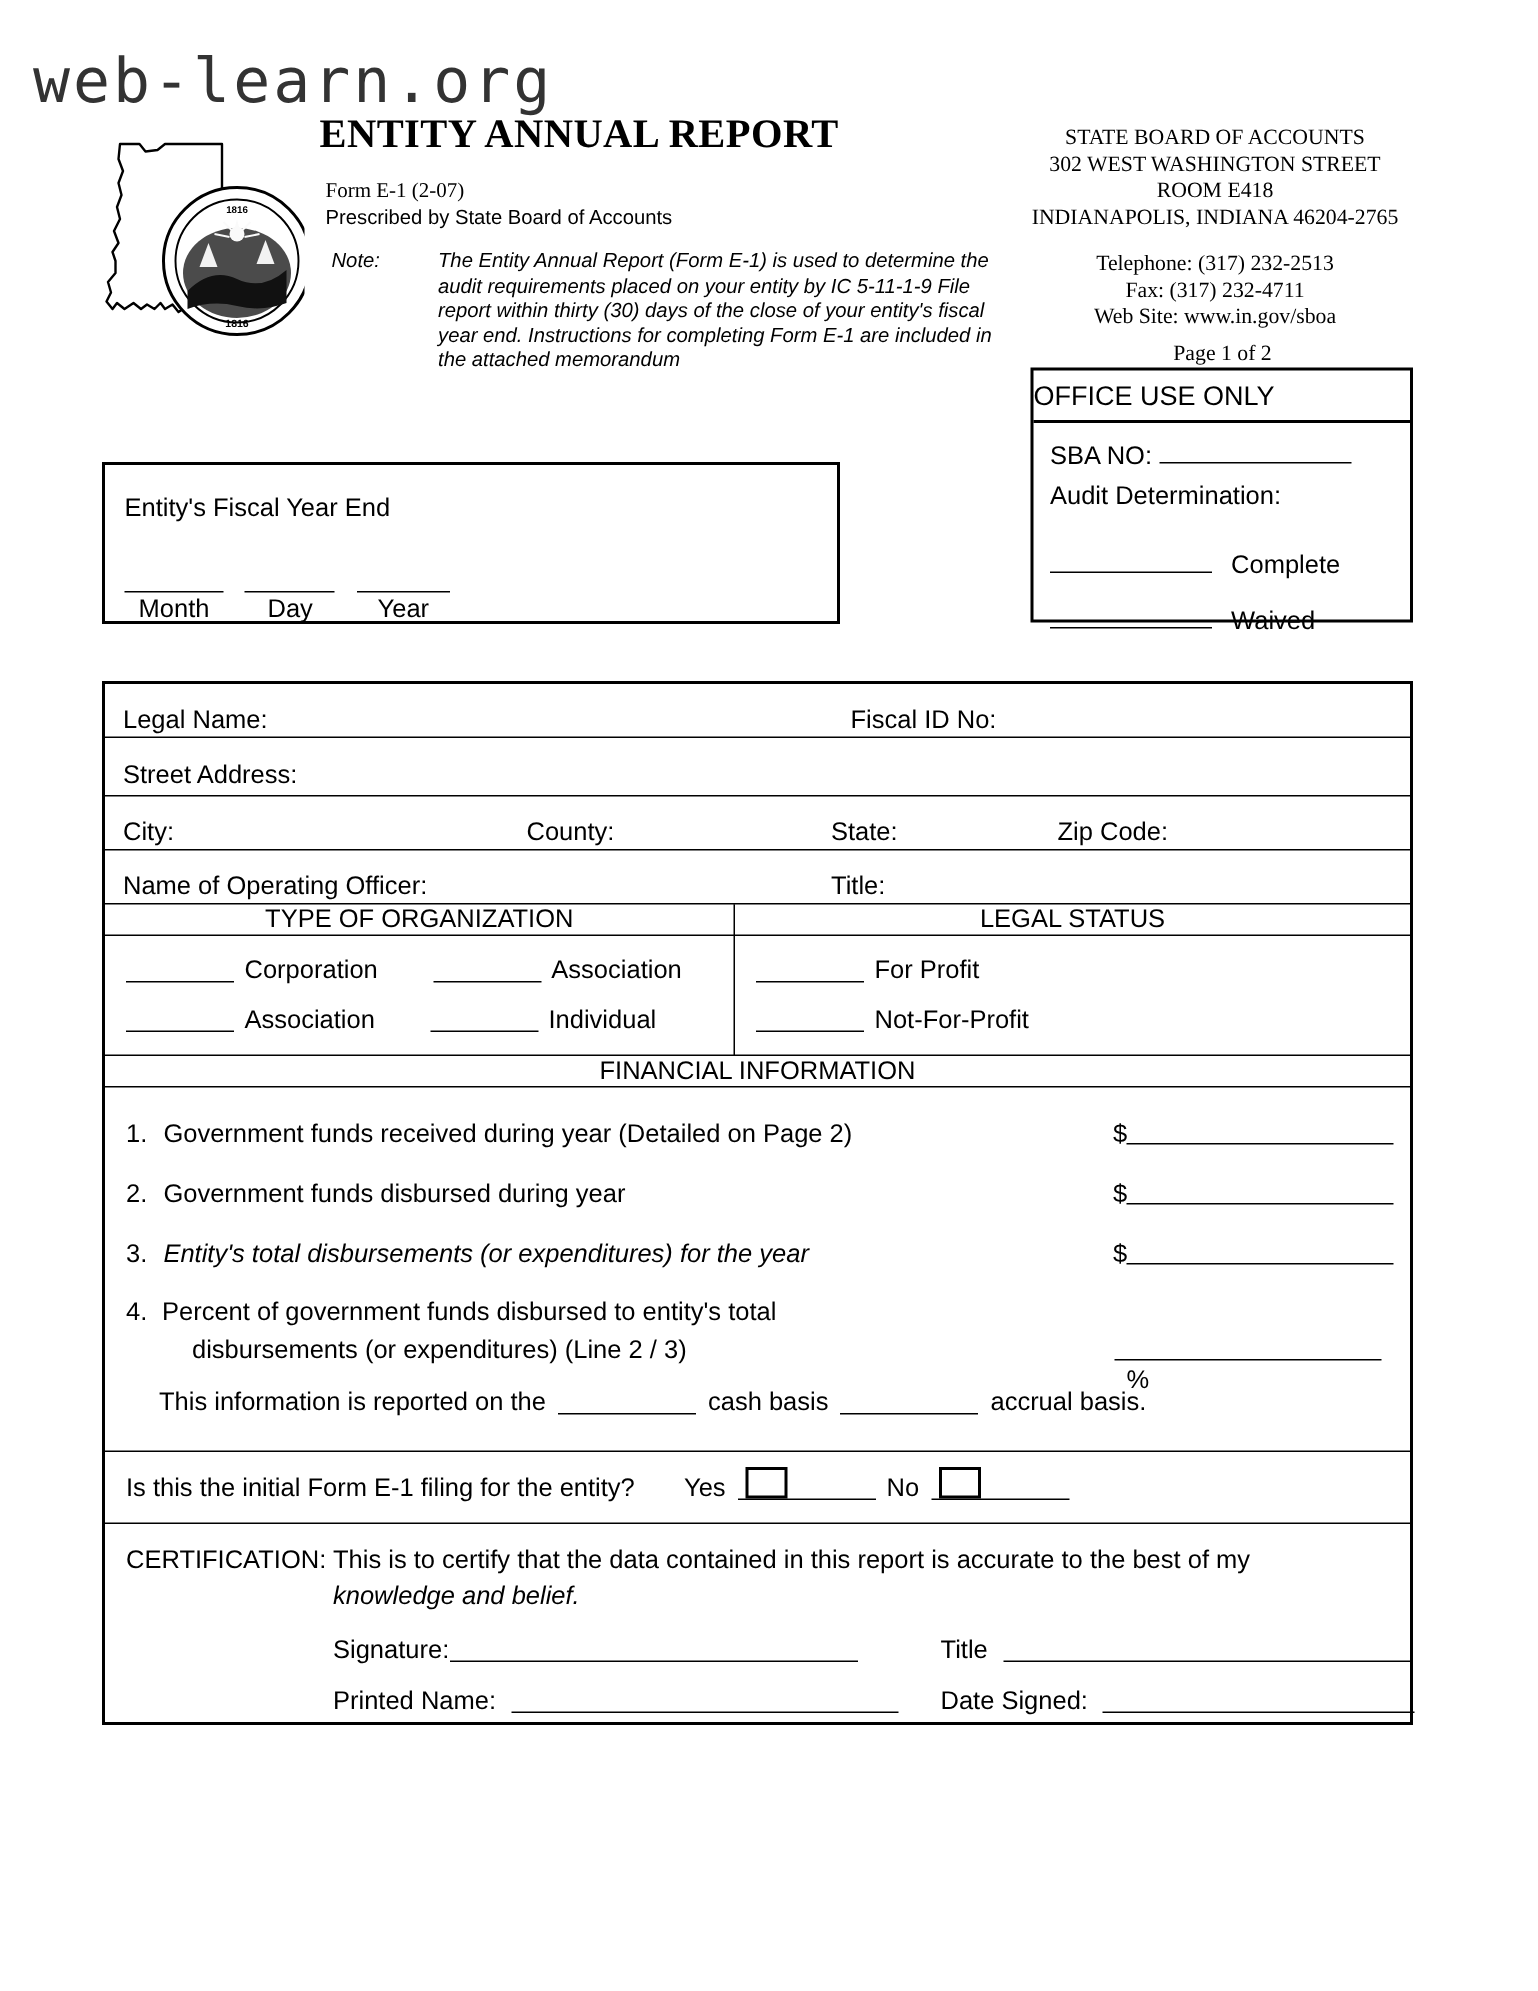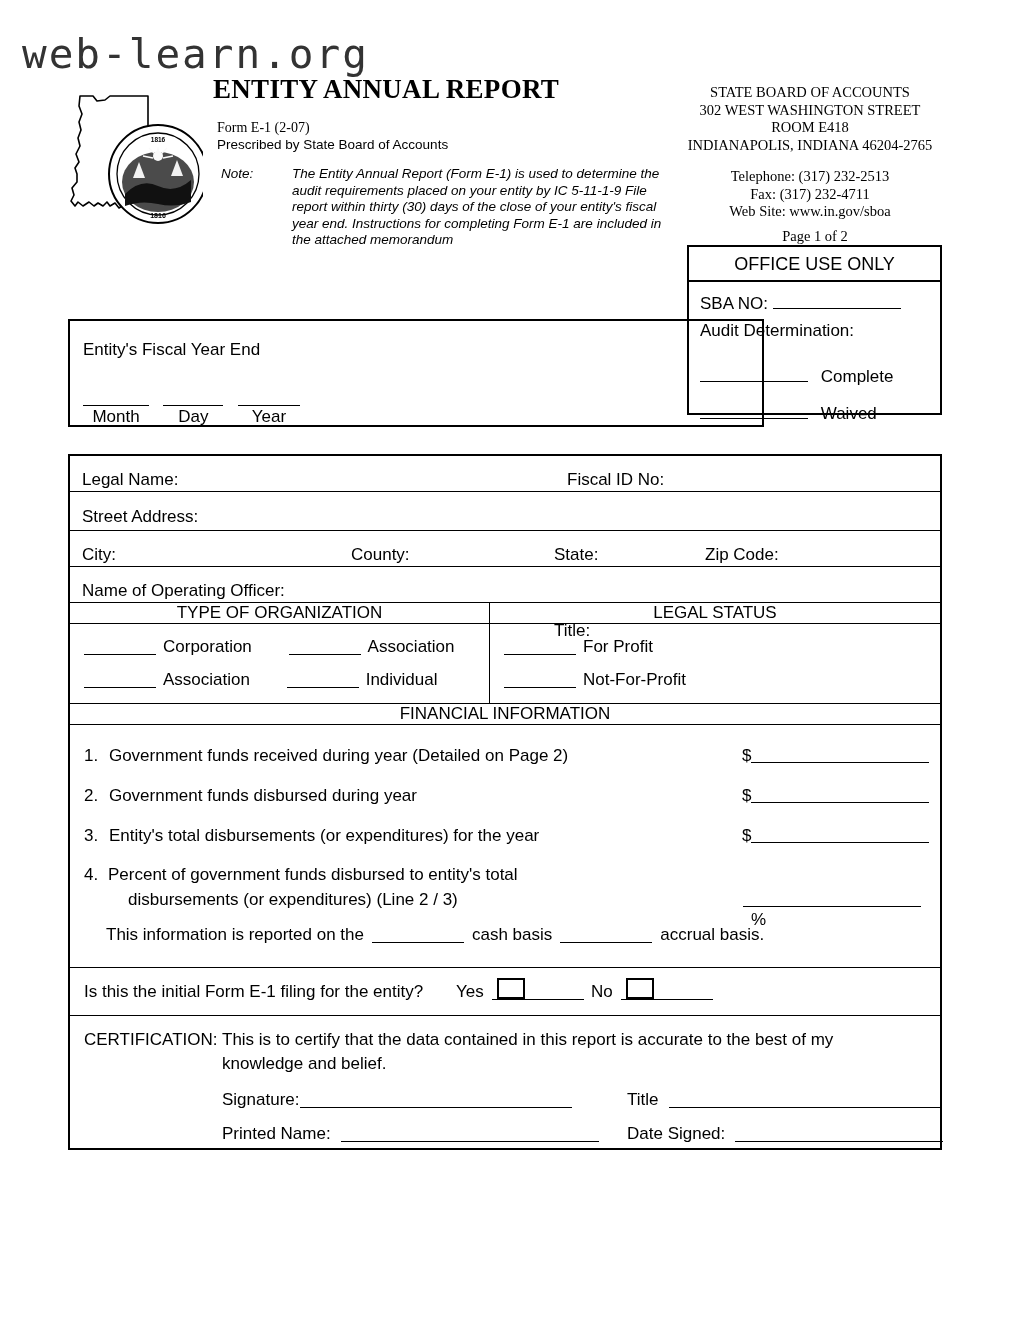--- a/index.html
+++ b/index.html
@@ -110,36 +110,36 @@
     font-size: 14.5px;
   }
 
   
   .box { position: absolute; border: 2px solid #000; box-sizing: border-box; }
 
   
   #office-box { left: 687px; top: 245px; width: 255px; height: 170px; }
   .office-title {
     position: absolute; left: 0; top: 0; width: 100%;
-    height: 35px; line-height: 35px; text-align: center;
+    height: 35px; line-height: 35px; text-align: left;
     font-size: 18px; border-bottom: 2px solid #000; box-sizing: border-box;
   }
   .office-row { position: absolute; font-size: 17px; white-space: nowrap; }
   #sba-no   { left: 11px; top: 45px; }
   #audit-det{ left: 11px; top: 74px; }
   #complete { left: 11px; top: 118px; }
   #waived   { left: 11px; top: 155px; }
   .uline {
     display: inline-block;
     border-bottom: 1.6px solid #000;
     vertical-align: baseline;
   }
 
   
-  #fy-box { left: 68px; top: 319px; width: 696px; height: 108px; }
+  #fy-box { left: 68px; top: 308px; width: 492px; height: 108px; }
   .fy-title { position: absolute; left: 13px; top: 19px; font-size: 17px; }
   .fy-fields { position: absolute; left: 13px; top: 70px; }
   .fy-item { display: inline-block; text-align: center; margin-right: 10px; }
   .fy-line { border-bottom: 1.6px solid #000; height: 14px; }
   .fy-lbl { font-size: 17px; padding-top: 1px; }
 
   
   #main-table {
     position: absolute;
     left: 68px; top: 454px;
@@ -313,21 +313,21 @@
       <td colspan="2" style="height:35px;">
         <span class="r-fld cellpad" style="left:0;top:6px;">City:</span>
         <span class="r-fld" style="left:281px;top:14px;">County:</span>
         <span class="r-fld" style="left:484px;top:14px;">State:</span>
         <span class="r-fld" style="left:635px;top:14px;">Zip Code:</span>
       </td>
     </tr>
     <tr>
       <td colspan="2" style="height:35px;">
         <span class="r-fld cellpad" style="left:0;top:6px;">Name of Operating Officer:</span>
-        <span class="r-fld" style="left:484px;top:14px;margin-top:40px;">Title:</span>
+        <span class="r-fld" style="left:484px;top:14px;">Title:</span>
       </td>
     </tr>
 
     <tr>
       <td class="hdr-cell" style="width:419px;">TYPE OF ORGANIZATION</td>
       <td class="hdr-cell">LEGAL STATUS</td>
     </tr>
     <tr>
       <td style="vertical-align:top;">
         <div class="opt-row">
@@ -384,21 +384,21 @@
             <span style="margin-left:6px;">Government funds disbursed during year</span>
           </span>
           <span class="fin-dollar">
             <span>$</span><span class="money-line"></span>
           </span>
         </div>
 
         <div class="fin-item">
           <span class="fin-text">
             <span>3.</span>
-            <span style="margin-left:6px;">Entity's total disbursements (or expenditures) for the year</span>
+            <span style="margin-left:6px;font-style:italic;">Entity's total disbursements (or expenditures) for the year</span>
           </span>
           <span class="fin-dollar">
             <span>$</span><span class="money-line"></span>
           </span>
         </div>
 
         <div class="fin-item" style="height:62px;">
           <span class="fin-text" style="top:8px;">4.</span>
           <span class="fin-text" style="left:38px;top:8px;">Percent of government funds disbursed to entity's total</span>
           <span class="fin-text" style="left:58px;top:33px;">disbursements (or expenditures) (Line 2 / 3)</span>
@@ -425,21 +425,21 @@
         <span class="r-fld" style="left:521px;top:14px;">
           <span>No</span><span class="cb-line" style="margin-left:8px;"><span class="checkbox-sq"></span></span>
         </span>
       </td>
     </tr>
 
     <tr>
       <td colspan="2" style="height:132px;">
         <span class="r-fld" style="left:14px;top:14px;">CERTIFICATION:</span>
         <span class="r-fld" style="left:152px;top:14px;">This is to certify that the data contained in this report is accurate to the best of my</span>
-        <span class="r-fld" style="left:152px;top:38px;">knowledge and belief.</span>
+        <span class="r-fld" style="left:152px;top:38px;font-style:italic;">knowledge and belief.</span>
 
         <span class="r-fld" style="left:152px;top:74px;">
           <span>Signature:</span><span class="sig-line" style="width:272px;"></span>
         </span>
         <span class="r-fld" style="left:557px;top:74px;">
           <span>Title</span><span class="sig-line" style="width:272px;margin-left:10px;"></span>
         </span>
 
         <span class="r-fld" style="left:152px;top:108px;">
           <span>Printed Name:</span><span class="sig-line" style="width:258px;margin-left:10px;"></span>

